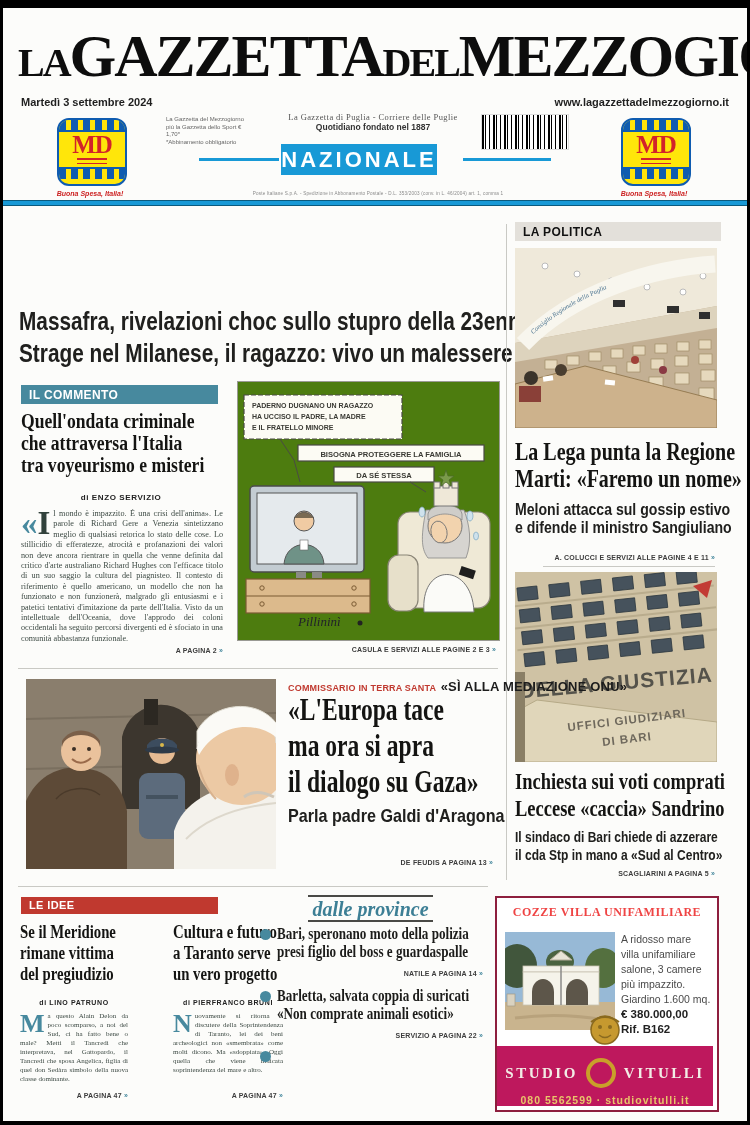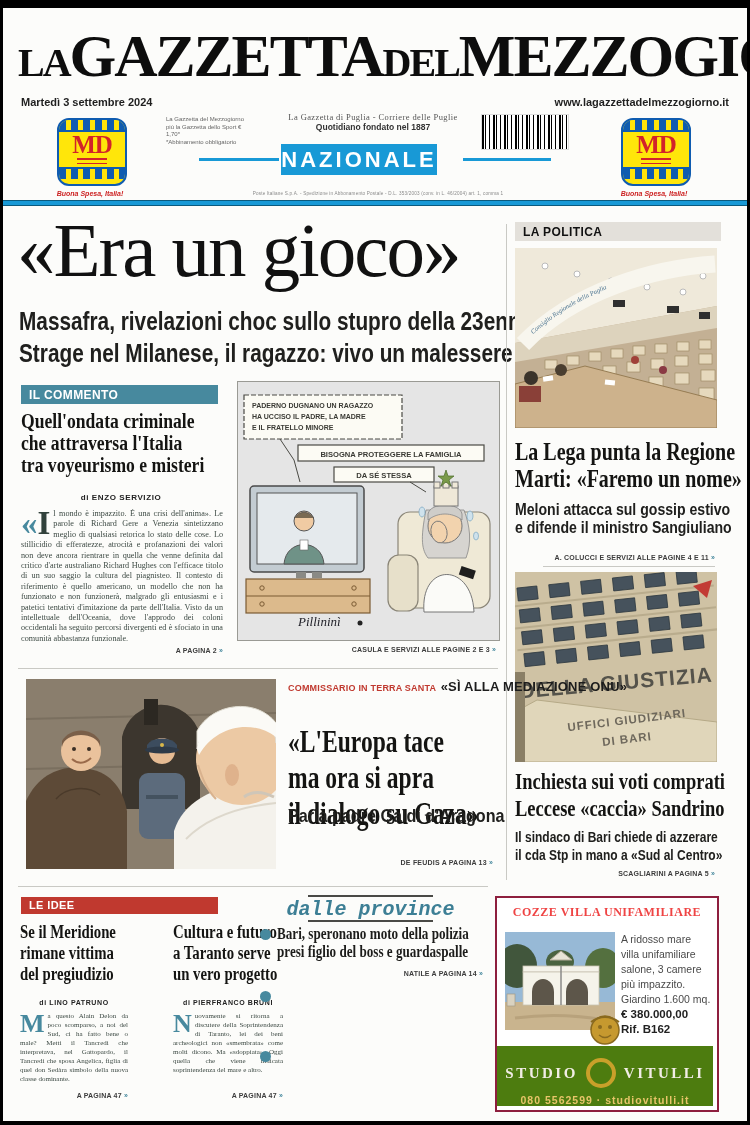--- a/index.html
+++ b/index.html
@@ -33,28 +33,28 @@
   .mdstrip{height:10px;background:repeating-linear-gradient(90deg,#0f5cb0 0 7px,#ffe60a 7px 12px);border-bottom:2px solid #0f5cb0;}
   .mdstrip.b{border-bottom:none;border-top:2px solid #0f5cb0;}
   .mdtxt{font-size:25px;font-weight:bold;color:#d2232a;line-height:26px;font-family:"Liberation Serif",serif;letter-spacing:-1px;}
   .mdlines{width:30px;margin:0 auto;border-top:2px solid #d2232a;border-bottom:1px solid #d2232a;height:3px;}
   .mdtag{font-size:7px;font-style:italic;font-weight:bold;color:#c22;text-align:center;width:90px;}
   .barcode{background:#fff;border:1px solid #ddd;
     background-image:repeating-linear-gradient(90deg,#000 0 2px,#fff 2px 3px,#000 3px 4px,#fff 4px 7px,#000 7px 8px,#fff 8px 11px);}
   .bluerule{background:#1899d6;border-top:1px solid #0b5b7e;border-bottom:1px solid #0b5b7e;height:4px;}
   .edition{background:#1899d6;color:#fff;font-weight:bold;font-size:22px;letter-spacing:3px;text-align:center;line-height:31px;}
   .edline{background:#1899d6;height:3px;}
-  .provtitle{font-family:Liberation Mono, monospace;font-style:italic;font-weight:bold;font-size:20px;color:#3d7f95;text-align:center;}
+  .provtitle{font-family:Liberation Serif, serif;font-style:italic;font-weight:bold;font-size:20px;color:#3d7f95;text-align:center;}
   .provrule{background:#4a4a46;height:2px;}
   .bullet{width:11px;height:11px;border-radius:50%;background:#47899e;}
   .provitem{font-family:"Liberation Serif",serif;font-weight:bold;font-size:16px;color:#1c1c1a;line-height:16px;}
   .adbox{border:2px solid #8e1f3e;background:#fff;}
   .adtitle{font-family:"Liberation Serif",serif;font-weight:bold;font-size:12px;color:#ef4444;text-align:center;letter-spacing:.5px;}
   .adline{font-size:10.5px;color:#4a4a4a;line-height:15px;}
-  .adband{background:#4d7c0f;}
+  .adband{background:#be185d;}
   .brand{color:#f2ede6;font-family:"Liberation Serif",serif;font-size:15px;letter-spacing:2.5px;font-weight:bold;}
   .phone{color:#e8c56a;font-weight:bold;font-size:10.5px;letter-spacing:1px;text-align:center;}
   .kickred{color:#c0392f;font-weight:bold;font-size:9px;letter-spacing:.2px;}
   .kickblk{color:#1c1c1c;font-weight:bold;font-size:13px;letter-spacing:.2px;}
   .fineprint{font-size:4.6px;color:#8a8a8a;text-align:center;letter-spacing:.2px;}
   .pricenote{font-size:6px;color:#666;line-height:7.5px;}
   .subt1{font-size:8.5px;color:#555;letter-spacing:.4px;text-align:center;font-family:"Liberation Serif",serif;}
   .subt2{font-size:8.5px;color:#333;font-weight:bold;text-align:center;}
 </style>
 </head>
@@ -101,21 +101,20 @@
       <div class="mdtxt">MD</div>
       <div class="mdlines"></div>
       <div class="mdstrip b" style="margin-top:3px;"></div>
     </div>
     <div class="mdtag" style="margin-top:4px;margin-left:-12px;">Buona Spesa, Italia!</div>
   </div>
 
   <div class="abs fineprint" style="left:150px;top:183px;width:450px;">Poste Italiane S.p.A. - Spedizione in Abbonamento Postale - D.L. 353/2003 (conv. in L. 46/2004) art. 1, comma 1</div>
   <div class="abs bluerule" style="left:0;top:192px;width:744px;"></div>
 
-  <div class="abs ser" style="left:14px;top:198px;width:495px;font-size:77px;color:#111;letter-spacing:-2px;">«Era un gioco»</div>
   <div class="abs" style="left:16px;top:298px;">
     <div class="deck nw" style="font-size:26px;transform:scaleX(.8);">Massafra, rivelazioni choc sullo stupro della 23enne</div><br>
     <div class="deck nw" style="font-size:26px;transform:scaleX(.8);margin-top:1px;">Strage nel Milanese, il ragazzo: vivo un malessere</div>
   </div>
 
   <div class="abs hr" style="left:503px;top:216px;width:1px;height:656px;"></div>
 
   <div class="abs bar gray" style="left:512px;top:214px;width:198px;">LA POLITICA</div>
 
   <svg class="abs" style="left:512px;top:240px;" width="202" height="180" viewBox="0 0 202 180">
@@ -241,21 +240,21 @@
     <div class="hl nw" style="font-size:20px;transform:scaleX(.88);line-height:22px;">Quell'ondata criminale</div><br>
     <div class="hl nw" style="font-size:20px;transform:scaleX(.88);line-height:22px;">che attraversa l'Italia</div><br>
     <div class="hl nw" style="font-size:20px;transform:scaleX(.88);line-height:22px;">tra voyeurismo e misteri</div>
   </div>
   <div class="abs by" style="left:18px;top:485px;width:200px;">di ENZO SERVIZIO</div>
   <div class="abs body" style="left:18px;top:501px;width:202px;height:136px;">
     <span class="dc"><span class="q">«</span><span>I</span></span><span>l mondo è impazzito. È una crisi dell'anima». Le parole di Richard Gere a Venezia sintetizzano meglio di qualsiasi retorica lo stato delle cose. Lo stillicidio di efferatezze, atrocità e profanazioni dei valori non deve ancora rientrare in quella che venne definita dal critico d'arte australiano Richard Hughes con l'efficace titolo di un suo saggio la cultura del piagnisteo. Il contesto di riferimento è quello americano, un modello che non ha funzionato e non funzionerà, malgrado gli entusiasmi e i patetici tentativi d'imitazione da parte dell'Italia. Visto da un intellettuale dell'Oceania, dove l'approdo dei coloni occidentali ha seguito percorsi divergenti ed è sfociato in una comunità abbastanza funzionale.</span>
   </div>
   <div class="abs ref" style="left:18px;top:639px;width:202px;"><span>A PAGINA 2</span> <span class="arr">»</span></div>
 
-  <div class="abs" style="left:234px;top:373px;width:261px;height:258px;border:1px solid #9a9a94;background:#e5e5e5;">
+  <div class="abs" style="left:234px;top:373px;width:261px;height:258px;border:1px solid #9a9a94;background:#4d7c0f;">
     <svg width="259" height="256" viewBox="0 0 259 240">
       <rect x="6" y="5" width="158" height="44" fill="#fcfbf4" stroke="#4a4a44" stroke-width="1.2" stroke-dasharray="5 2"></rect>
       <text x="14" y="18" font-size="7" font-weight="bold" fill="#3a3a34">PADERNO DUGNANO UN RAGAZZO</text>
       <text x="14" y="29" font-size="7" font-weight="bold" fill="#3a3a34">HA UCCISO IL PADRE, LA MADRE</text>
       <text x="14" y="40" font-size="7" font-weight="bold" fill="#3a3a34">E IL FRATELLO MINORE</text>
       <polyline points="42,49 56,70 62,92" fill="none" stroke="#4a4a44" stroke-width="1"></polyline>
       <rect x="60" y="55" width="186" height="16" fill="#fcfbf4" stroke="#4a4a44" stroke-width="1.2"></rect>
       <text x="153" y="66.5" font-size="7.6" font-weight="bold" fill="#3a3a34" text-anchor="middle">BISOGNA PROTEGGERE LA FAMIGLIA</text>
       <rect x="96" y="77" width="100" height="15" fill="#fcfbf4" stroke="#4a4a44" stroke-width="1.2"></rect>
       <text x="146" y="88" font-size="7.6" font-weight="bold" fill="#3a3a34" text-anchor="middle">DA SÉ STESSA</text>
@@ -325,21 +324,21 @@
     <path d="M171,70 A46,46 0 0 1 250,44 L250,58 C226,40 190,46 173,76 Z" fill="#fbfaf6"></path>
     <ellipse cx="206" cy="96" rx="7" ry="11" fill="#dfb28c"></ellipse>
     <path d="M172,86 C176,98 180,110 190,120" fill="none" stroke="#d9b28e" stroke-width="2"></path>
     <path d="M248,118 C236,112 226,112 218,118" fill="none" stroke="#cfc6b8" stroke-width="3"></path>
   </svg>
 
   <div class="abs" style="left:285px;top:669px;">
     <span class="kickred">COMMISSARIO IN TERRA SANTA</span>
     <span class="kickblk">«SÌ ALLA MEDIAZIONE ONU»</span>
   </div>
-  <div class="abs" style="left:285px;top:684px;margin-top:32px;">
+  <div class="abs" style="left:285px;top:684px;">
     <div class="hl nw" style="font-size:31px;transform:scaleX(.76);line-height:36px;">«L'Europa tace</div><br>
     <div class="hl nw" style="font-size:31px;transform:scaleX(.76);line-height:36px;">ma ora si apra</div><br>
     <div class="hl nw" style="font-size:31px;transform:scaleX(.76);line-height:36px;">il dialogo su Gaza»</div>
   </div>
   <div class="abs deck nw" style="left:285px;top:797px;font-size:19px;transform:scaleX(.85);">Parla padre Galdi d'Aragona</div>
   <div class="abs ref" style="left:285px;top:851px;width:205px;"><span>DE FEUDIS A PAGINA 13</span> <span class="arr">»</span></div>
 
   <div class="abs hr" style="left:15px;top:878px;width:470px;"></div>
 
   <div class="abs bar red" style="left:18px;top:889px;width:189px;height:13px;font-size:11px;line-height:12px;padding-top:2px;">LE IDEE</div>
@@ -371,20 +370,25 @@
   <div class="abs provrule" style="left:305px;top:912px;width:125px;"></div>
 
   <div class="abs bullet" style="left:257px;top:921px;"></div>
   <div class="abs" style="left:274px;top:917px;">
     <div class="provitem nw" style="transform:scaleX(.82);">Bari, speronano moto della polizia</div><br>
     <div class="provitem nw" style="transform:scaleX(.82);">presi figlio del boss e guardaspalle</div>
     <div class="ref" style="width:206px;margin-top:9px;"><span>NATILE A PAGINA 14</span> <span class="arr">»</span></div>
   </div>
 
   <div class="abs bullet" style="left:257px;top:983px;"></div>
+  <div class="abs" style="left:274px;top:979px;">
+    <div class="provitem nw" style="transform:scaleX(.82);">Barletta, salvata coppia di suricati</div><br>
+    <div class="provitem nw" style="transform:scaleX(.82);">«Non comprate animali esotici»</div>
+    <div class="ref" style="width:206px;margin-top:9px;"><span>SERVIZIO A PAGINA 22</span> <span class="arr">»</span></div>
+  </div>
 
   <div class="abs bullet" style="left:257px;top:1043px;"></div>
 
   <div class="abs adbox" style="left:492px;top:888px;width:220px;height:212px;">
     <div class="adtitle" style="margin-top:7px;">COZZE VILLA UNIFAMILIARE</div>
     <svg class="abs" style="left:8px;top:34px;" width="110" height="98" viewBox="0 0 110 98">
       <rect width="110" height="98" fill="#97b9d6"></rect>
       <ellipse cx="12" cy="34" rx="20" ry="22" fill="#41563c"></ellipse>
       <ellipse cx="98" cy="36" rx="18" ry="20" fill="#54703f"></ellipse>
       <ellipse cx="55" cy="30" rx="14" ry="12" fill="#4a6340"></ellipse>

